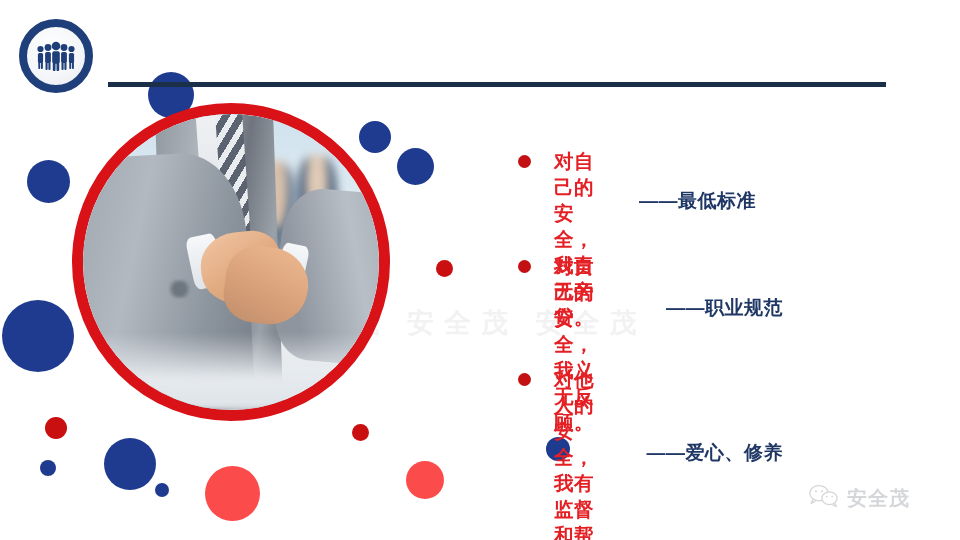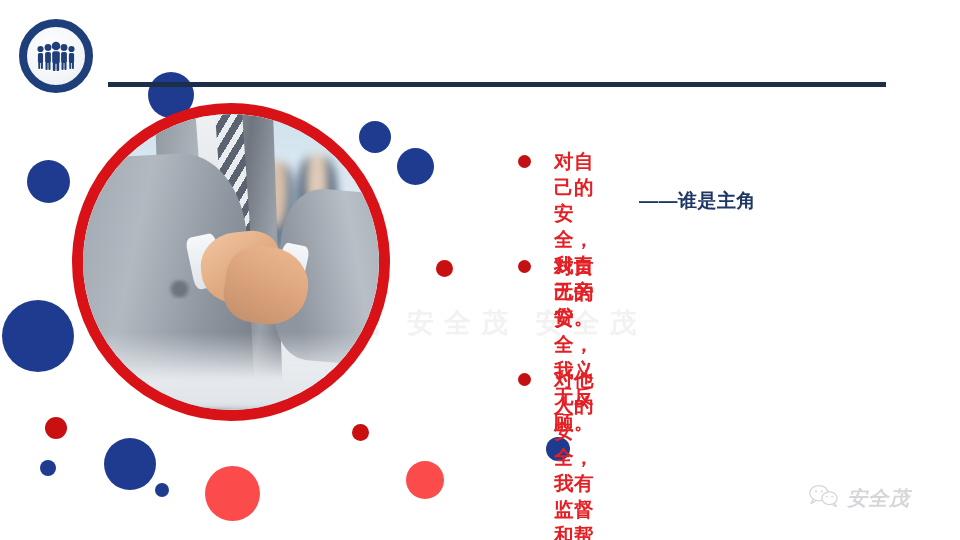--- a/index.html
+++ b/index.html
@@ -208,21 +208,20 @@
 
   
   #corner-logo {
     position: absolute;
     left: 808px;
     top: 484px;
     display: flex;
     align-items: center;
     gap: 7px;
     opacity: .42;
-    font-style: italic;
   }
   #corner-logo-text {
     font-size: 20px;
     font-weight: bold;
     color: #9aa0a6;
     letter-spacing: 1px;
   }
 </style>
 </head>
 <body>
@@ -298,30 +297,32 @@
       <div class="ph-btn"></div>
       <div class="ph-floor"></div>
     </div>
   </div>
 
   <div id="bullets" style="left: 0px; top: 0px; width: 848px; height: 540px; position: absolute;">
       <div class="bullet-row" style="left: 518px; top: 148px;">
         <div class="bullet-dot" style="background: rgb(194, 16, 19); top: 7px;"></div>
         <div class="bullet-text" style="color: rgb(228, 32, 37);">对自己的安全，我责无旁贷。</div>
       </div>
-      <div class="attribution" style="color: rgb(31, 55, 101); top: 188px; right: 92px;">——谁是主角</div>
+      <div class="attribution" style="color: rgb(31, 55, 101); top: 188px; right: 92px;">——最低标准</div>
       <div class="bullet-row" style="left: 518px; top: 253px;">
         <div class="bullet-dot" style="background: rgb(194, 16, 19); top: 7px;"></div>
         <div class="bullet-text" style="color: rgb(228, 32, 37);">对自己的安全，我义无反顾。</div>
       </div>
+      <div class="attribution" style="color: rgb(31, 55, 101); top: 295px; right: 65px;">——职业规范</div>
       <div class="bullet-row" style="left: 518px; top: 366px;">
         <div class="bullet-dot" style="background: rgb(194, 16, 19); top: 7px;"></div>
         <div class="bullet-text" style="color: rgb(228, 32, 37);">对他人的安全，我有监督和帮助的
 责任；我有提醒和制止的义务。</div>
       </div>
+      <div class="attribution" style="color: rgb(31, 55, 101); top: 440px; right: 65px;">——爱心、修养</div>
     </div>
 
   <div id="corner-logo">
     <span>
       <svg width="32" height="24" viewBox="0 0 32 24" aria-hidden="true">
         <g fill="none" stroke="#9aa0a6" stroke-width="1.3">
           <ellipse cx="11" cy="9.2" rx="9.2" ry="7.6"></ellipse>
           <path d="M5.2 15.4 L3.0 19.3 L7.4 17.2" stroke-linejoin="round"></path>
           <ellipse cx="21.5" cy="14.2" rx="7.6" ry="6.4" fill="#ffffff"></ellipse>
           <path d="M26.3 19.2 L28.4 22.4 L24.6 20.8" stroke-linejoin="round"></path>

